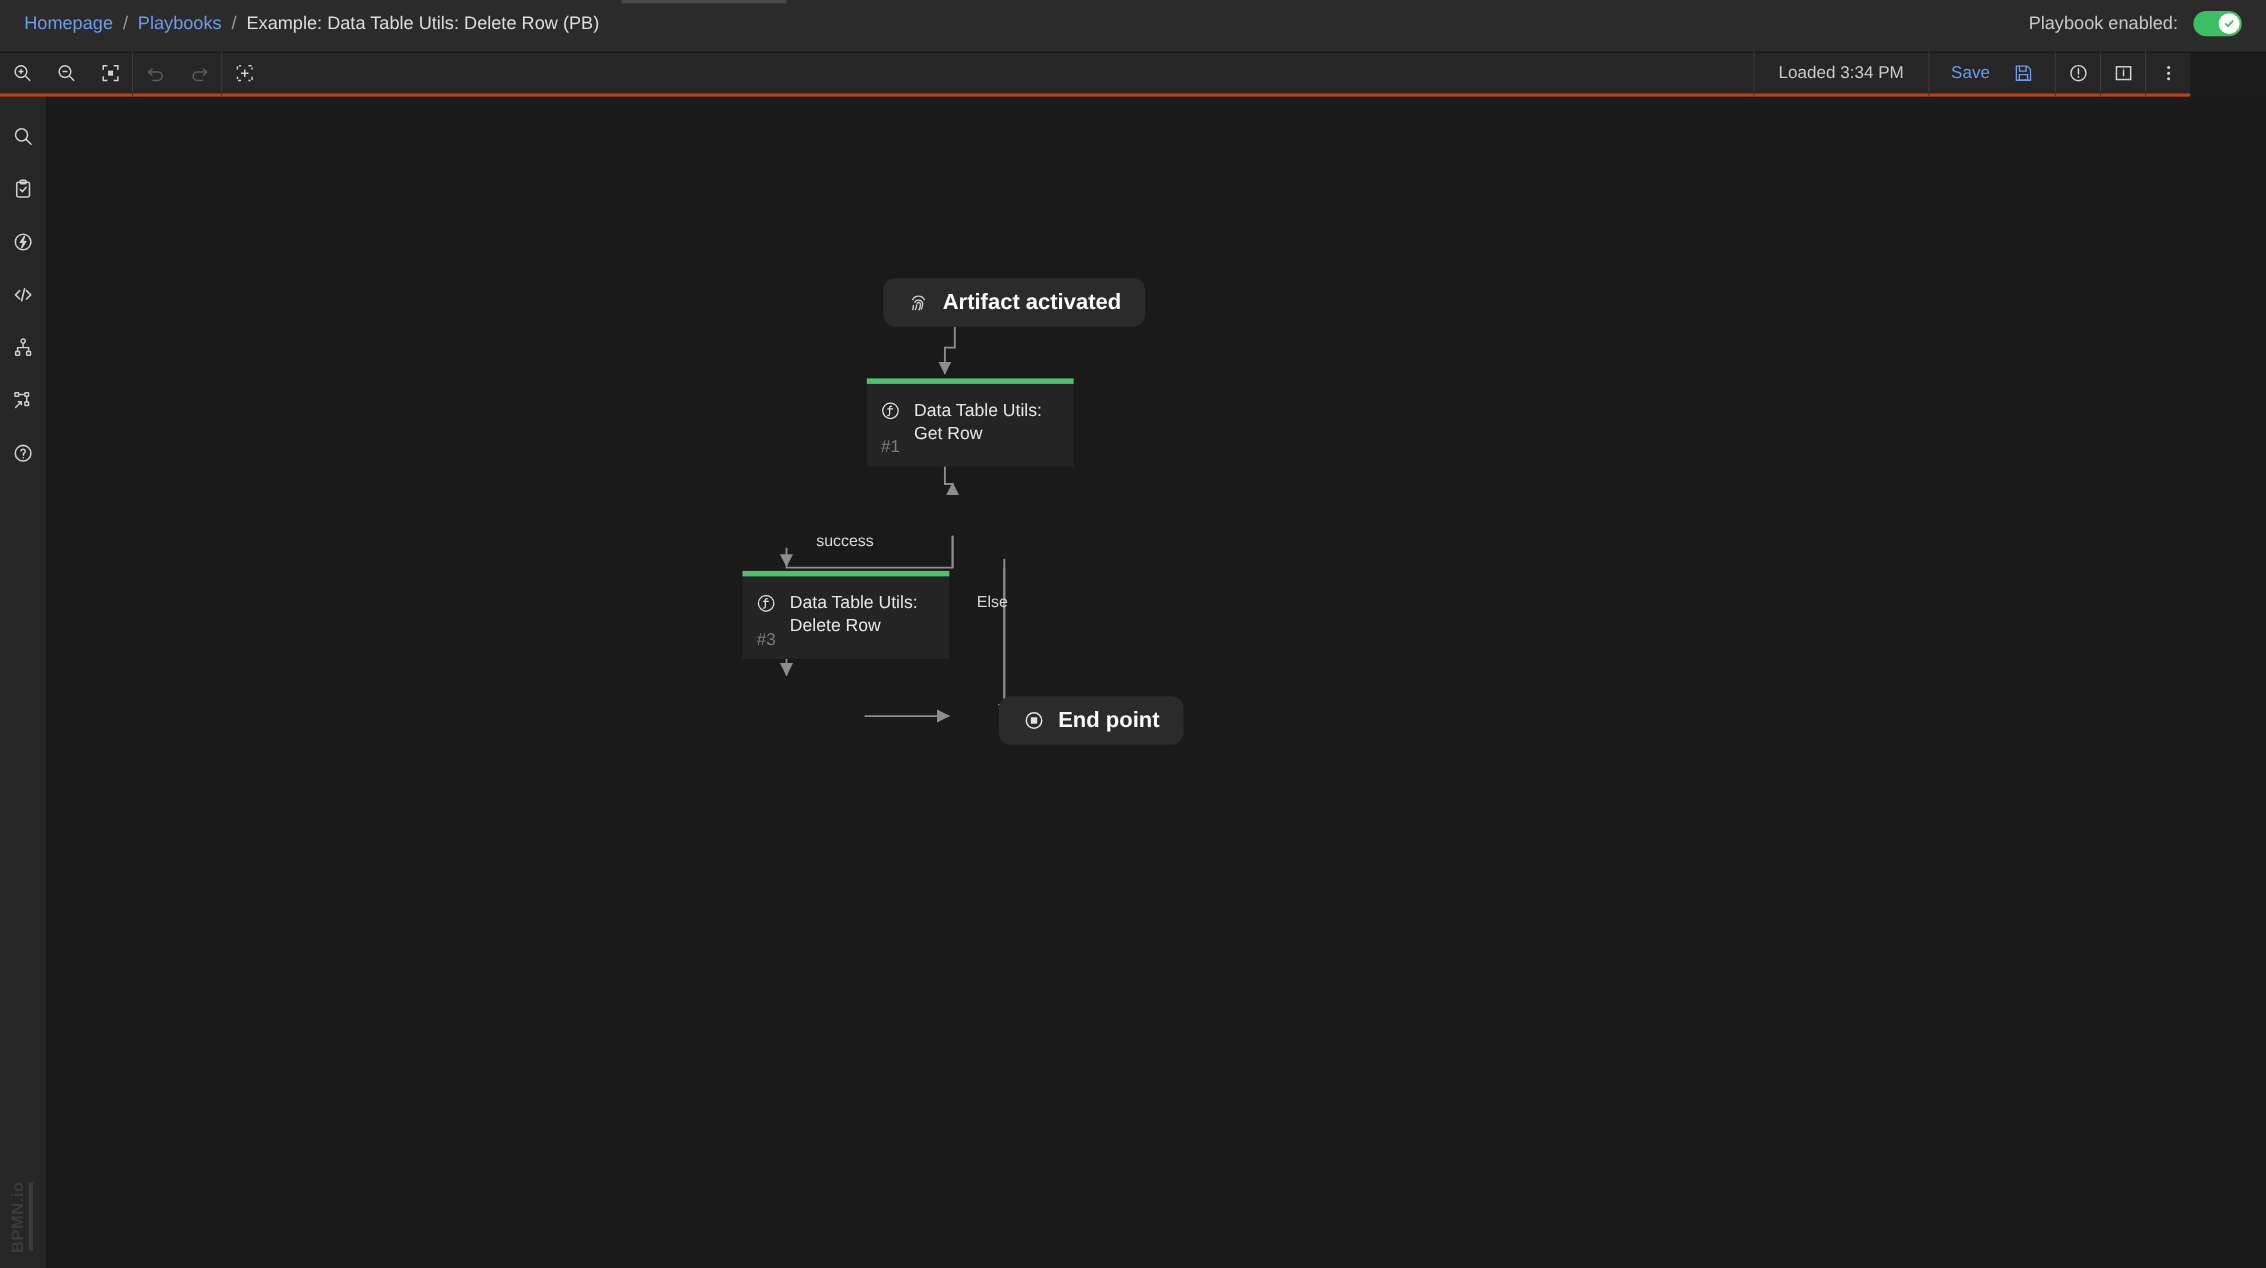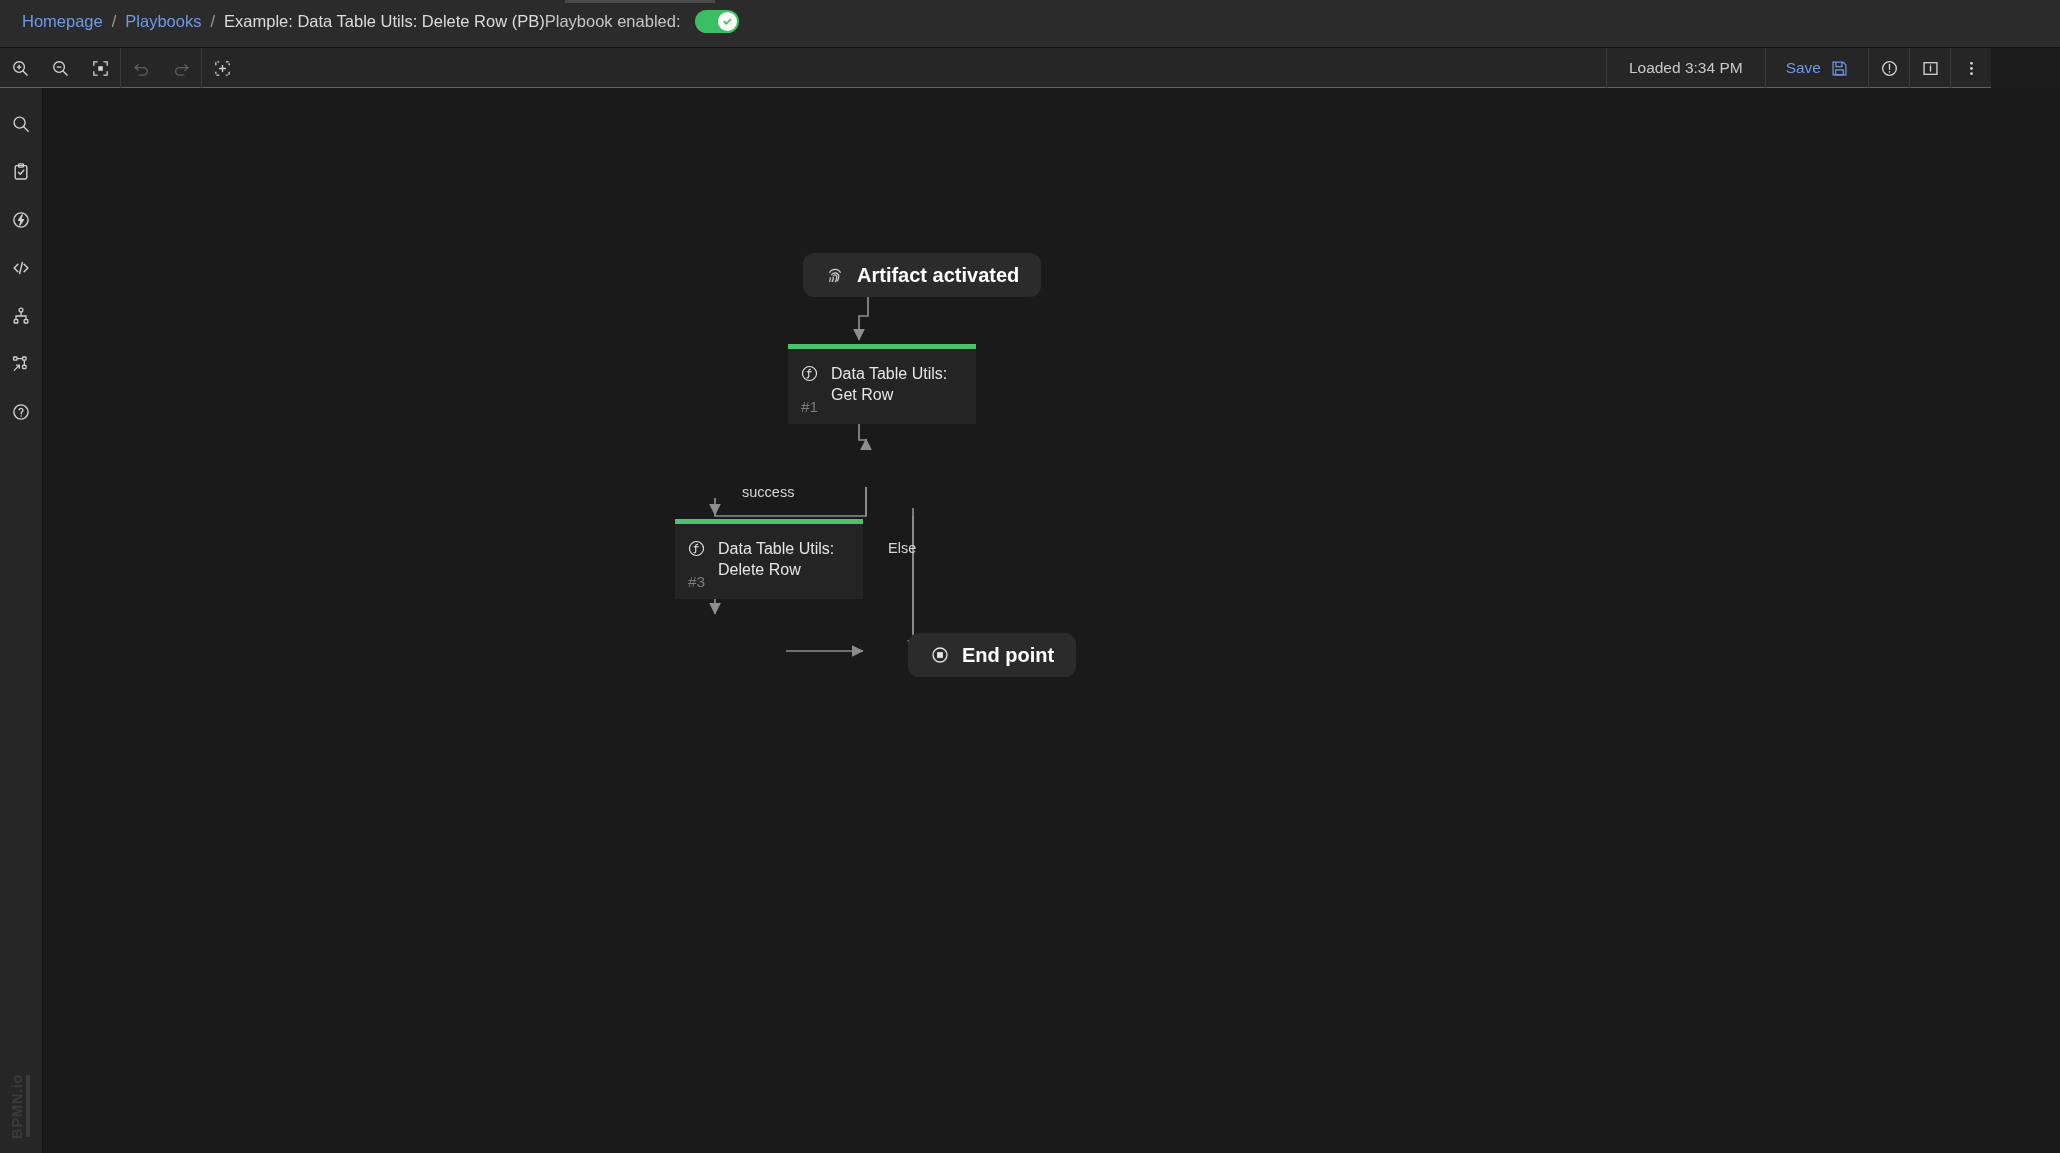--- a/index.html
+++ b/index.html
@@ -7,21 +7,21 @@
     width: 2060px; height: 1153px;
     background: #1b1b1b;
     font-family: "Liberation Sans", sans-serif;
     overflow: hidden;
   }
 
   
   .topbar {
     position: absolute; left: 0; top: 0; width: 2060px; height: 48px;
     background: #2b2b2b;
-    display: flex; align-items: center; 
+    display: flex; align-items: center; justify-content: space-between;
     padding: 0 22px 5px 22px;
     border-bottom: 1px solid #111;
   }
   .topbar-accent {
     position: absolute; left: 565px; top: 0; width: 150px; height: 3px;
     background: #4a4a4a;
   }
   .crumbs { display: flex; align-items: center; gap: 9px; font-size: 16.5px; }
   .crumb-link { color: #6e9ae8; cursor: pointer; }
   .crumb-sep { color: #9b9b9b; }
@@ -38,37 +38,37 @@
     width: 19px; height: 19px; border-radius: 50%;
     background: #fff;
     display: flex; align-items: center; justify-content: center;
   }
   .toggle .knob svg { display: block; }
 
   
   .toolbar {
     position: absolute; left: 0; top: 48px; width: 1991px; height: 40px;
     background: #262626;
-    display: flex; justify-content: space-between;
-    border-bottom: 1px solid #c2410c;
+    display: flex; align-items: center; justify-content: space-between;
+    border-bottom: 3px solid #c2410c;
   }
   .tb-left, .tb-right { display: flex; align-items: center; height: 40px; }
   .tb-btn {
     width: 40px; height: 40px;
     display: flex; align-items: center; justify-content: center;
     cursor: pointer; color: #d2d2d2;
   }
   .tb-btn.disabled { color: #5e5e5e; cursor: default; }
   .tb-div { width: 1px; height: 40px; background: #3a3a3a; }
   .tb-loaded {
     color: #c9c9c9; font-size: 15.5px;
     padding: 0 22px; height: 40px; display: flex; align-items: center;
   }
   .tb-save {
-    display: flex; align-items: center; gap: 10px;
+    display: flex; align-items: center; gap: 22px;
     color: #6e9ae8; font-size: 15.5px; padding: 0 20px;
     height: 40px; cursor: pointer;
   }
 
   
   .rail {
     position: absolute; left: 0; top: 88px; width: 43px; height: 1065px;
     background: #262626;
     border-right: 1px solid #141414;
     display: flex; flex-direction: column; align-items: center;

